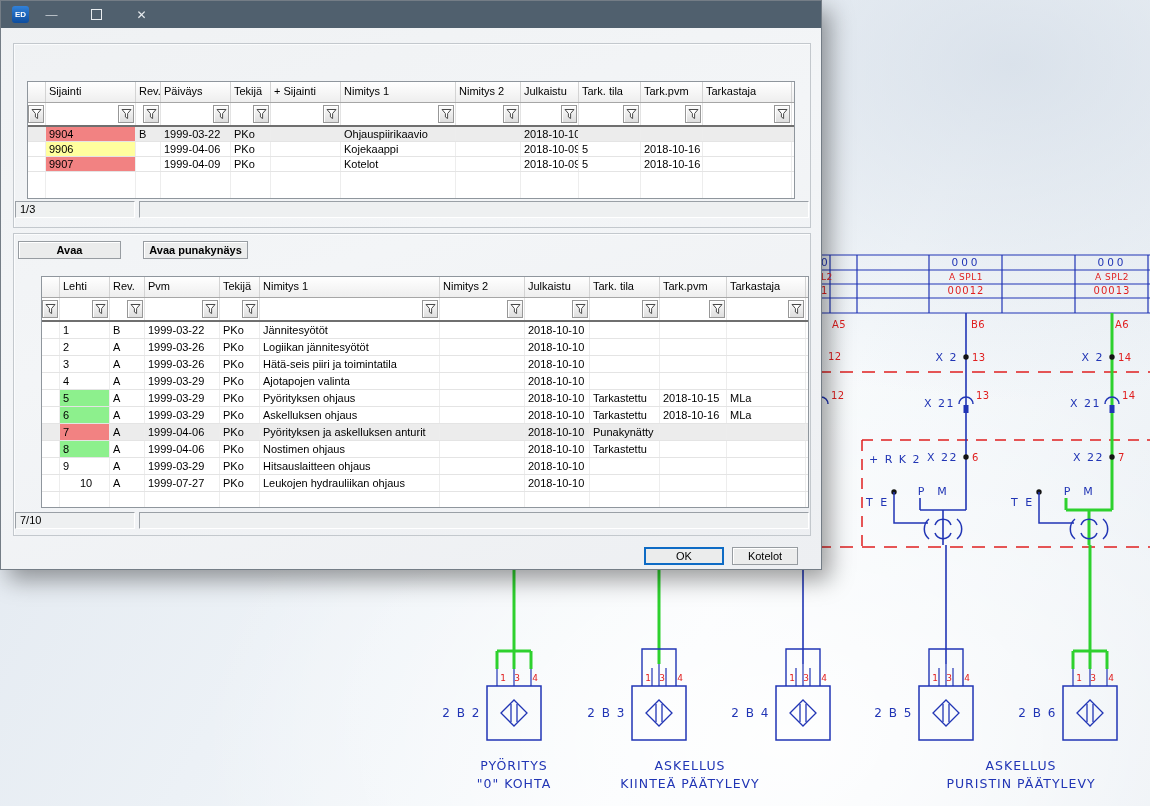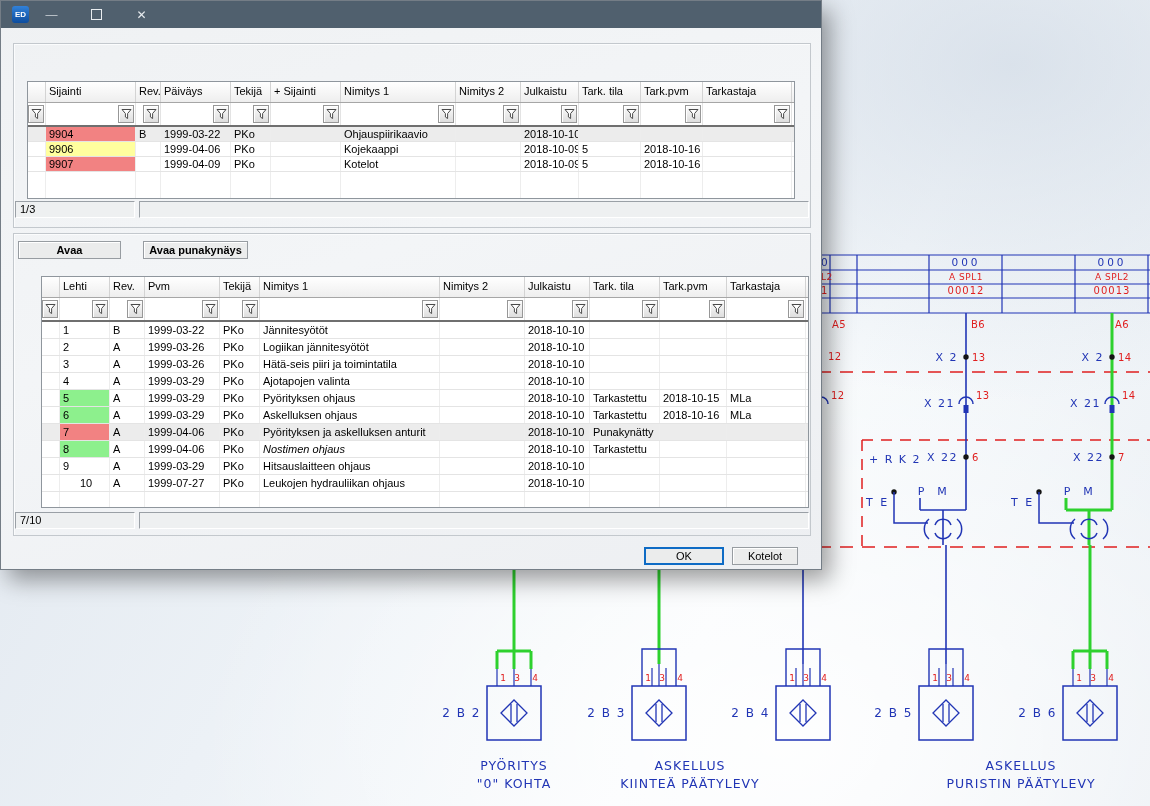--- a/index.html
+++ b/index.html
@@ -617,21 +617,21 @@
         <span class="dcell" style="width:70px;">Punakynätty</span>
         <span class="dcell" style="width:67px;"></span>
         <span class="dcell" style="width:79px;"></span>
       </div>
       <div class="drow" style="height:17px;line-height:16px">
         <span class="dcell" style="width:18px;"></span>
         <span class="dcell" style="width:50px;background:#8df08d;">8</span>
         <span class="dcell" style="width:35px;">A</span>
         <span class="dcell" style="width:75px;">1999-04-06</span>
         <span class="dcell" style="width:40px;">PKo</span>
-        <span class="dcell" style="width:180px;font-style:italic;">Nostimen ohjaus</span>
+        <span class="dcell" style="width:180px;">Nostimen ohjaus</span>
         <span class="dcell" style="width:85px;"></span>
         <span class="dcell" style="width:65px;">2018-10-10</span>
         <span class="dcell" style="width:70px;">Tarkastettu</span>
         <span class="dcell" style="width:67px;"></span>
         <span class="dcell" style="width:79px;"></span>
       </div>
       <div class="drow" style="height:17px;line-height:16px">
         <span class="dcell" style="width:18px;"></span>
         <span class="dcell" style="width:50px;">9</span>
         <span class="dcell" style="width:35px;">A</span>

